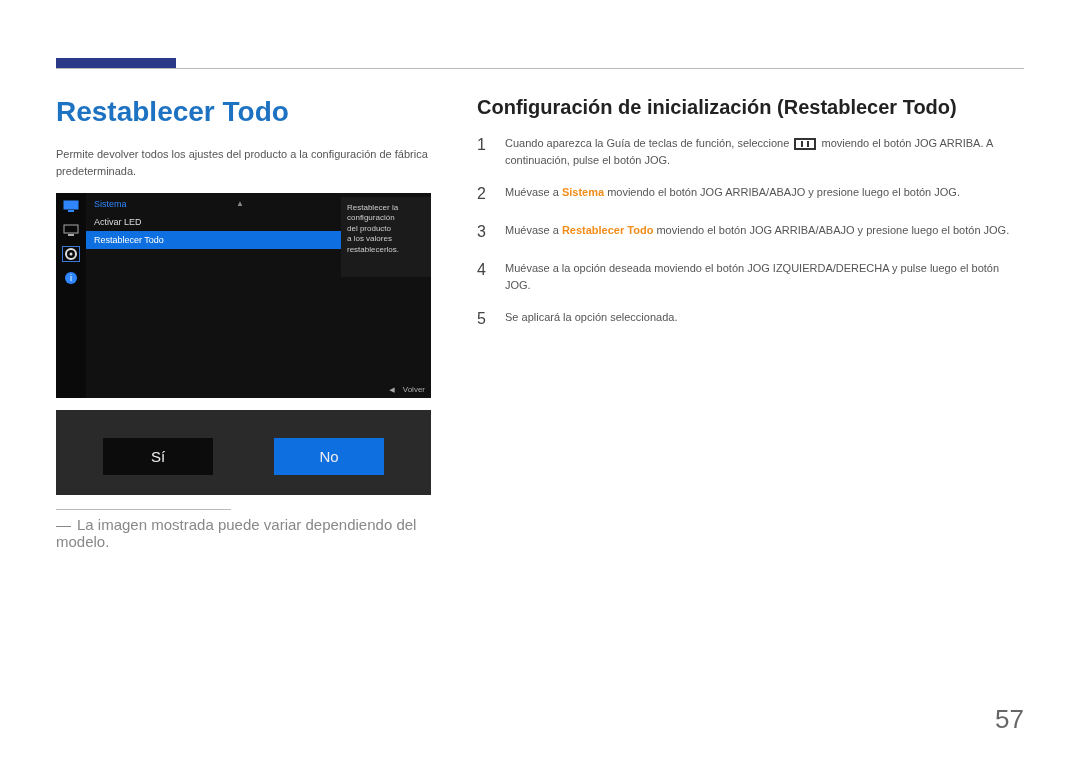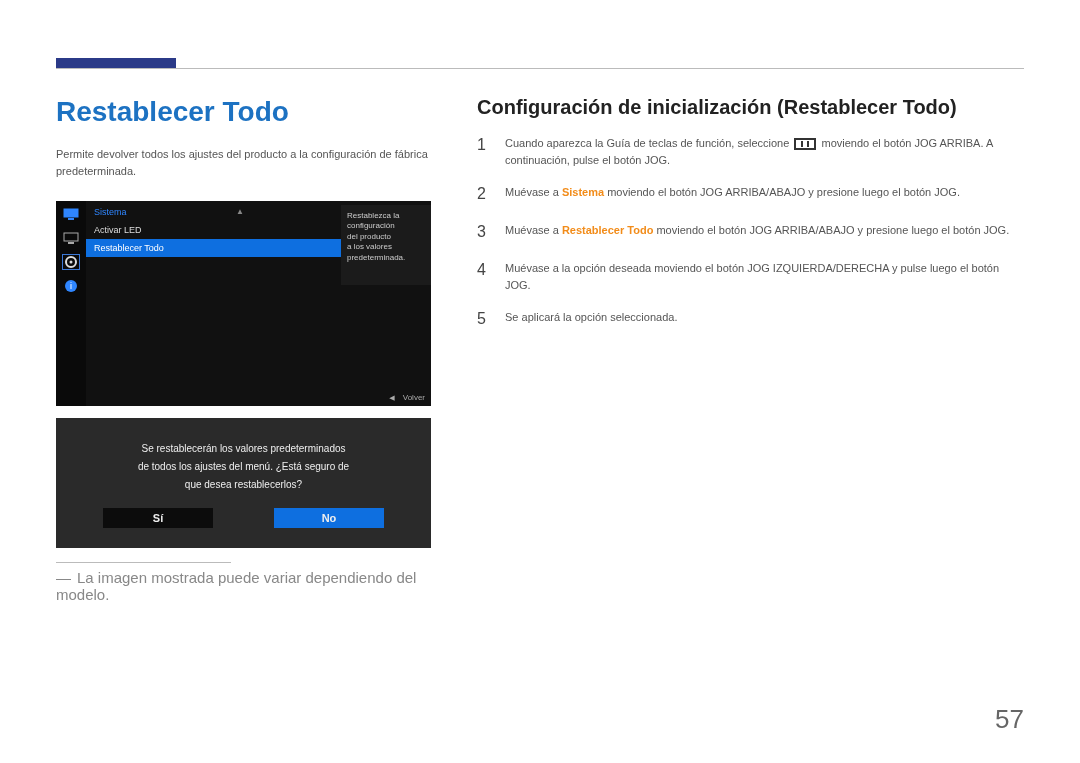--- a/index.html
+++ b/index.html
@@ -5,40 +5,40 @@
   * { box-sizing: border-box; margin: 0; padding: 0; }
   html, body { width: 1080px; height: 763px; background: #fff; font-family: "Segoe UI", Arial, sans-serif; color: #333; }
   .page { position: relative; width: 1080px; height: 763px; padding: 56px 56px 0 56px; }
   .top-rule { position: absolute; top: 68px; left: 56px; right: 56px; border-top: 1px solid #bbb; }
   .top-bar { position: absolute; top: 58px; left: 56px; width: 120px; height: 10px; background: #2b3a88; }
   .cols { display: flex; gap: 41px; margin-top: 40px; }
   .left { width: 380px; }
   .right { flex: 1; }
   .h1 { color: #1d72c2; font-size: 28px; font-weight: 600; margin-bottom: 18px; }
   .h2 { color: #222; font-size: 20px; font-weight: 600; margin-bottom: 14px; }
-  .body-text { font-size: 11px; line-height: 1.5; color: #555; margin-bottom: 22px; }
+  .body-text { font-size: 11px; line-height: 1.5; color: #555; margin-bottom: 14px; }
   .osd1 { width: 375px; height: 205px; background: #111; color: #ddd; font-size: 9px; position: relative; display: flex; }
   .osd1-sidebar { width: 30px; background: #0a0a0a; display: flex; flex-direction: column; align-items: center; padding-top: 6px; gap: 10px; }
   .side-icon { width: 16px; height: 14px; display: flex; align-items: center; justify-content: center; }
   .side-icon svg { display: block; }
   .side-icon.active { outline: 1px solid #3b78d6; }
   .osd1-main { flex: 1; position: relative; }
   .osd1-header { color: #2f86ff; font-size: 9px; padding: 6px 8px 4px 8px; }
   .osd1-row { display: flex; align-items: center; height: 18px; padding: 0 8px; font-size: 9px; }
   .osd1-row.sel { background: #0e6fe0; color: #fff; }
   .osd1-row .label { flex: 1; }
   .osd1-row .val { color: #bbb; }
   .osd1-arrow-up { position: absolute; top: 6px; left: 150px; font-size: 8px; color: #888; }
   .osd1-desc { position: absolute; top: 4px; right: 0; width: 90px; background: #1b1b1b; padding: 6px 6px; font-size: 8px; line-height: 1.3; color: #ccc; height: 80px; }
   .osd1-footer { position: absolute; bottom: 4px; right: 6px; font-size: 8px; color: #aaa; }
   .osd1-footer .tri { margin-right: 6px; font-size: 7px; }
   .osd2 { width: 375px; background: #2a2a2a; color: #eee; margin-top: 12px; padding: 22px 20px 20px 20px; text-align: center; font-size: 10px; }
   .osd2 p { line-height: 1.8; margin-bottom: 14px; }
   .osd2-btns { display: flex; justify-content: center; gap: 24px; margin-top: 6px; }
-  .osd2-btn { width: 110px; height: 20px; background: #0c0c0c; color: #eee; display: flex; align-items: center; justify-content: center; font-size: 11px; font-weight: bold; }
+  .osd2-btn { width: 110px; height: 37px; background: #0c0c0c; color: #eee; display: flex; align-items: center; justify-content: center; font-size: 15px; }
   .osd2-btn.sel { background: #0e6fe0; margin-left: 37px; }
   .footnote-rule { width: 175px; border-top: 1px solid #bbb; margin-top: 14px; margin-bottom: 6px; }
   .footnote { font-size: 15px; color: #888; }
   .footnote .dash { margin-right: 6px; }
   .steps { font-size: 11px; color: #555; }
   .step { display: flex; gap: 14px; margin-bottom: 14px; line-height: 1.5; }
   .step-num { color: #444; font-size: 16px; font-weight: 400; min-width: 14px; }
   .step-text { flex: 1; padding-top: 2px; }
   .kw-sys { color: #f28c1a; font-weight: 600; }
   .kw-rt { color: #f28c1a; font-weight: 600; }
@@ -92,39 +92,34 @@
           <div class="osd1-arrow-up">▲</div>
           <div class="osd1-header">Sistema</div>
           <div class="osd1-row">
             <span class="label">Activar LED</span>
             <span class="val">Modo de espera</span>
           </div>
           <div class="osd1-row sel">
             <span class="label">Restablecer Todo</span>
           </div>
           <div class="osd1-desc">
-            <div>Restablezca la</div>
+            <div>Restablecer la</div>
             <div>configuración</div>
             <div>del producto</div>
             <div>a los valores</div>
-            <div>predeterminada.</div>
+            <div>restablecerlos.</div>
           </div>
           <div class="osd1-footer">
             <span class="tri">◀</span>
             <span>Volver</span>
           </div>
         </div>
       </div>
 
       <div class="osd2">
-        <p>
-          <span>Se restablecerán los valores predeterminados</span><br>
-          <span>de todos los ajustes del menú. ¿Está seguro de</span><br>
-          <span>que desea restablecerlos?</span>
-        </p>
         <div class="osd2-btns">
           <div class="osd2-btn">Sí</div>
           <div class="osd2-btn sel">No</div>
         </div>
       </div>
 
       <div class="footnote-rule"></div>
       <div class="footnote">
         <span class="dash">―</span><span>La imagen mostrada puede variar dependiendo del modelo.</span>
       </div>

